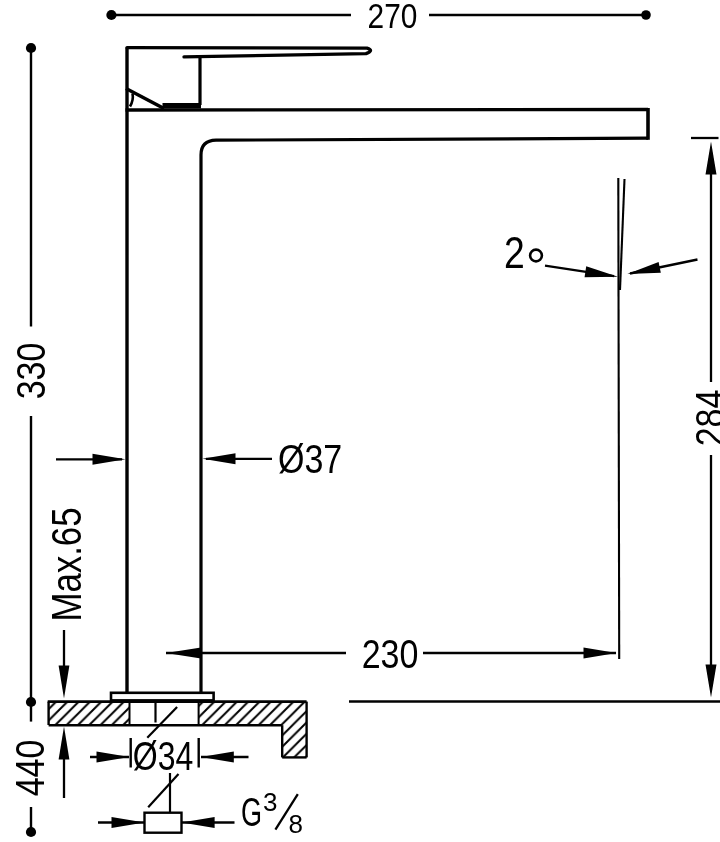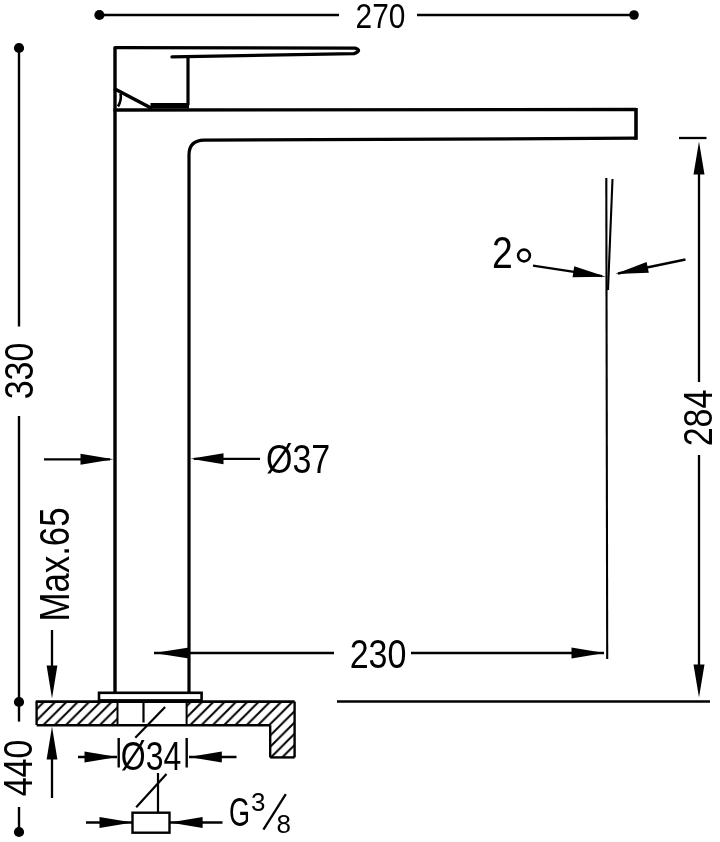--- a/index.html
+++ b/index.html
@@ -3,21 +3,21 @@
 <meta charset="utf-8">
 <style>
 html,body{margin:0;padding:0;background:#fff;}
 body{width:720px;height:842px;font-family:"Liberation Sans",sans-serif;}
 svg{display:block;}
 text{fill:#000;font-family:"Liberation Sans",sans-serif;opacity:0.999;}
 </style>
 </head>
 <body>
 
-<div style="opacity:0.999;will-change:opacity;">
+<div style="opacity:0.999;will-change:opacity;padding-left:12px;">
     <svg width="720" height="842" viewBox="0 0 720 842">
 <defs>
 <pattern id="h" width="11.3" height="11.3" patternUnits="userSpaceOnUse">
 <path d="M-2.9,2.9 L2.9,-2.9 M0,11.3 L11.3,0 M8.4,14.2 L14.2,8.4" stroke="#000" stroke-width="2" fill="none"></path>
 </pattern>
 </defs>
 
 <g stroke="#000" stroke-width="2.3">
 <line x1="99.4" y1="15" x2="339" y2="15"></line>
 <line x1="417" y1="15" x2="634" y2="15"></line>

